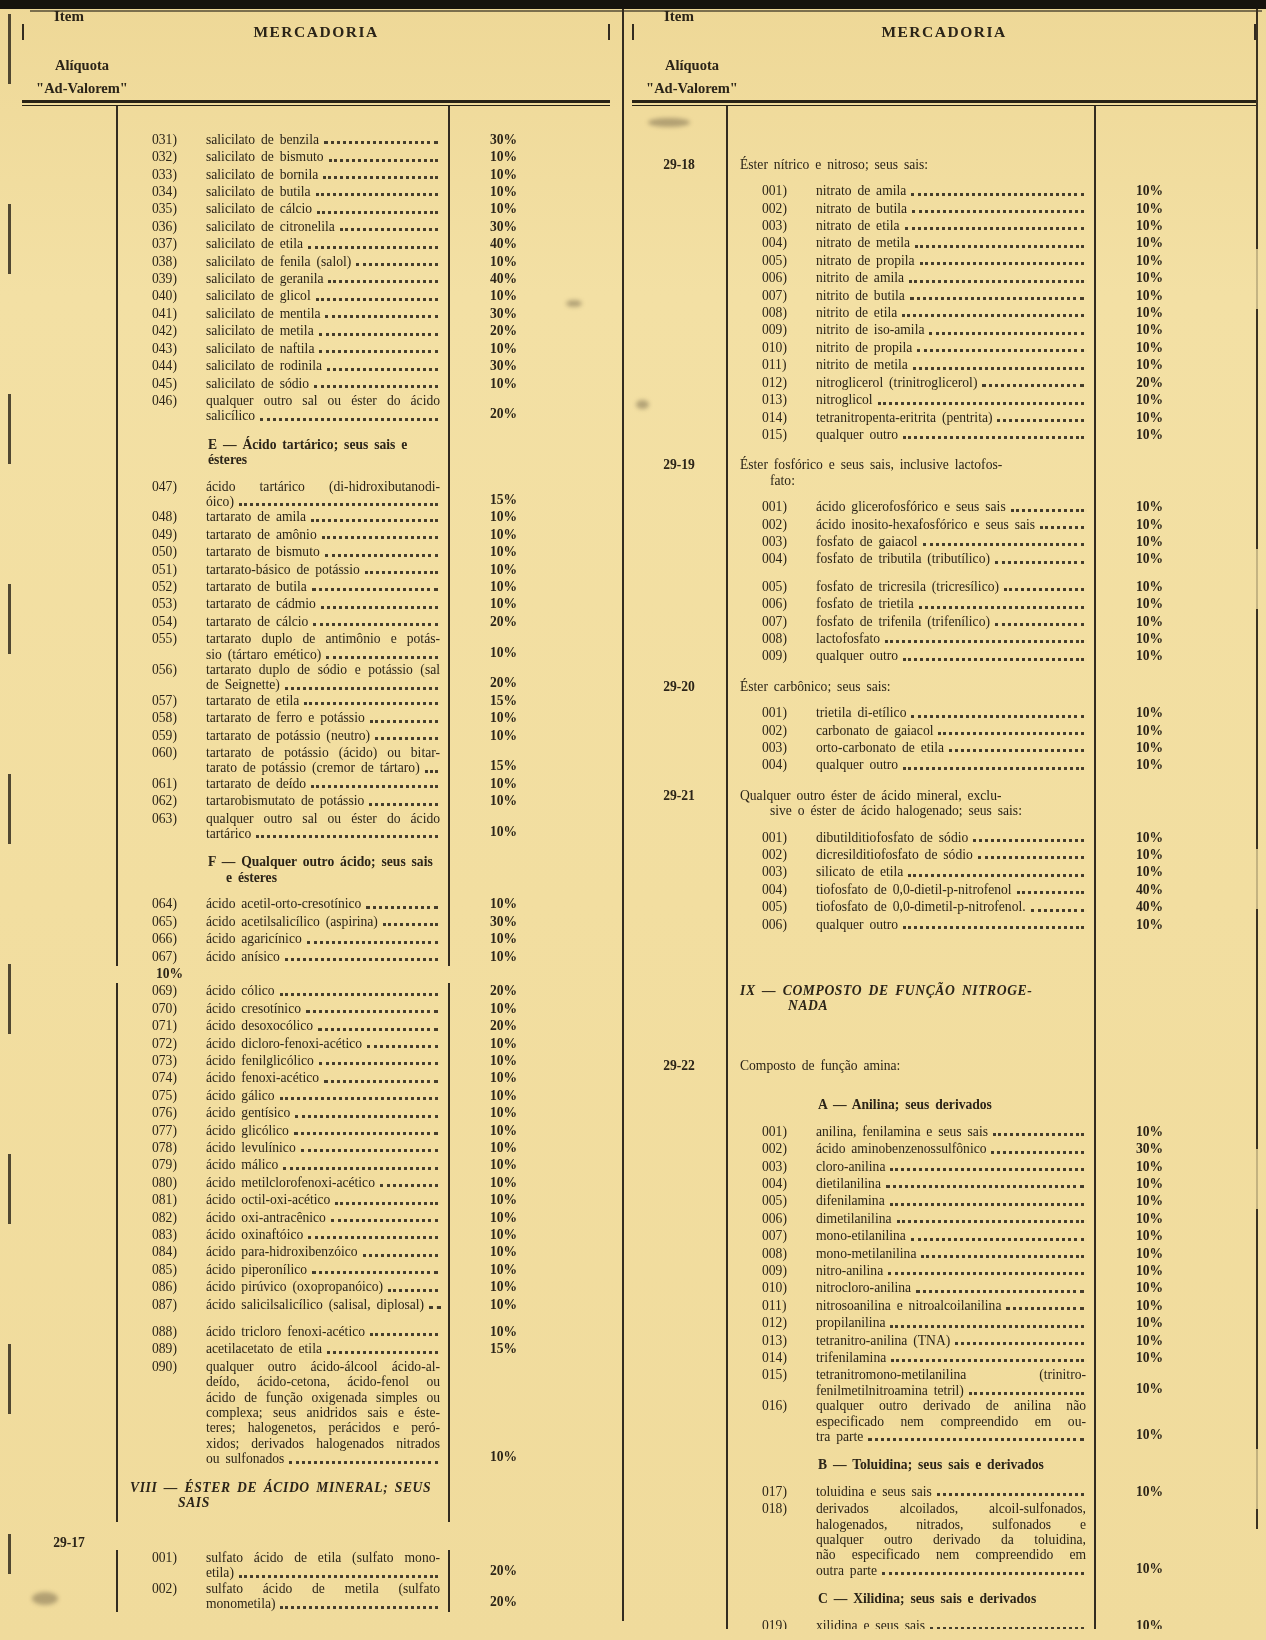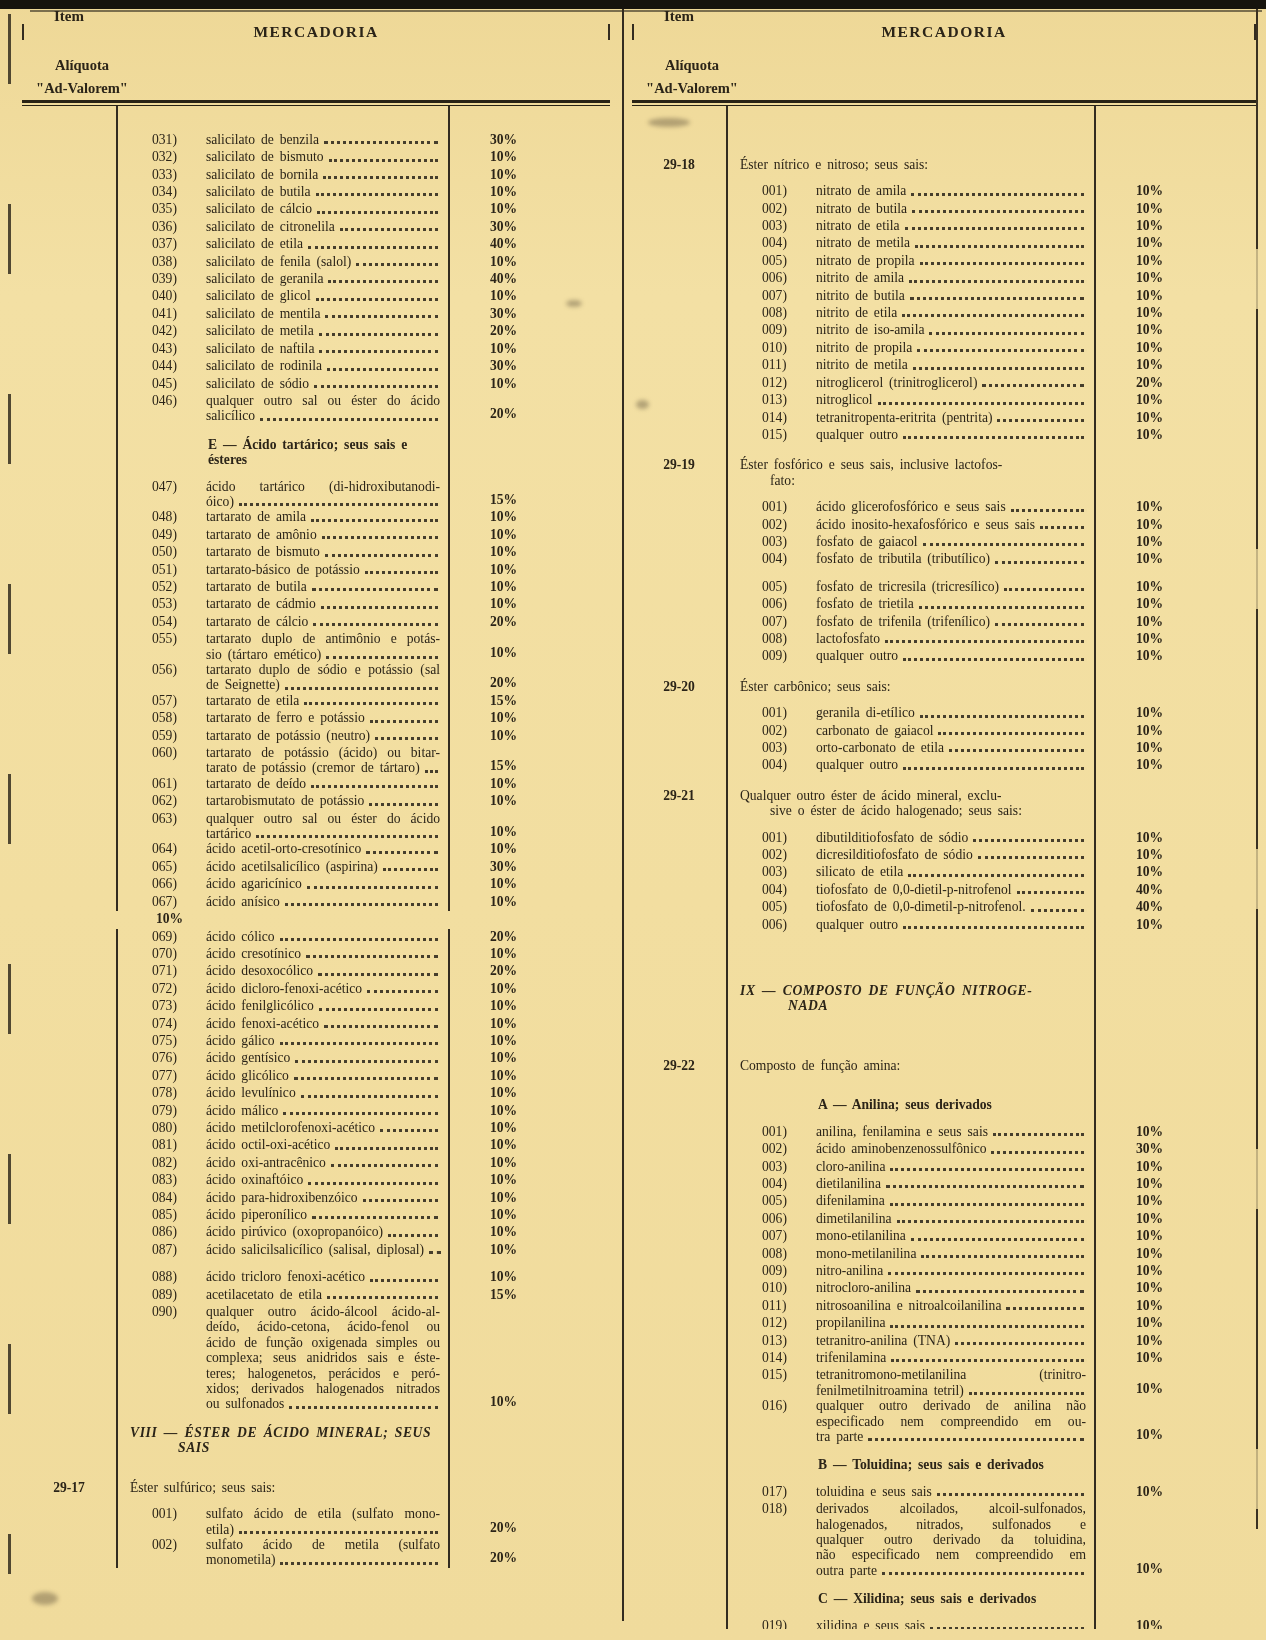--- a/index.html
+++ b/index.html
@@ -589,20 +589,28 @@
               <div class="ln lastln">
                 <span class="t">tartárico</span>
                 <span class="dots"></span>
               </div>
             </div>
           </div>
           <div class="cr">
             <span>10%</span>
           </div>
         </div>
+        <div class="row e-letter" style="--pt: 13px; --pb: 11px;">
+          <div class="ci"></div>
+          <div class="cm">
+            <div class="ln">F — Qualquer outro ácido; seus sais</div>
+            <div class="ln">e ésteres</div>
+          </div>
+          <div class="cr"></div>
+        </div>
         <div class="row e-item">
           <div class="ci"></div>
           <div class="cm">
             <span class="code">064)</span>
             <div class="lines">
               <div class="ln lastln">
                 <span class="t">ácido acetil-orto-cresotínico</span>
                 <span class="dots"></span>
               </div>
             </div>
@@ -1006,23 +1014,20 @@
         <div class="row e-roman" style="--pt: 13px; --pb: 11px;">
           <div class="ci"></div>
           <div class="cm">
             <div class="ln">VIII — ÉSTER DE ÁCIDO MINERAL; SEUS</div>
             <div class="ln">SAIS</div>
           </div>
           <div class="cr"></div>
         </div>
         <div class="row e-group" style="--pt: 13px; --pb: 11px;">
           <div class="ci">29-17</div>
-          <div class="cm">
-            <div class="ln">Éster sulfúrico; seus sais:</div>
-          </div>
           <div class="cr"></div>
         </div>
         <div class="row e-item">
           <div class="ci"></div>
           <div class="cm">
             <span class="code">001)</span>
             <div class="lines">
               <div class="ln jline">sulfato ácido de etila (sulfato mono-</div>
               <div class="ln lastln">
                 <span class="t">etila)</span>
@@ -1455,21 +1460,21 @@
             <div class="ln">Éster carbônico; seus sais:</div>
           </div>
           <div class="cr"></div>
         </div>
         <div class="row e-item">
           <div class="ci"></div>
           <div class="cm">
             <span class="code">001)</span>
             <div class="lines">
               <div class="ln lastln">
-                <span class="t">geranila di-etílico</span>
+                <span class="t">trietila di-etílico</span>
                 <span class="dots"></span>
               </div>
             </div>
           </div>
           <div class="cr">
             <span>10%</span>
           </div>
         </div>
         <div class="row e-item">
           <div class="ci"></div>

